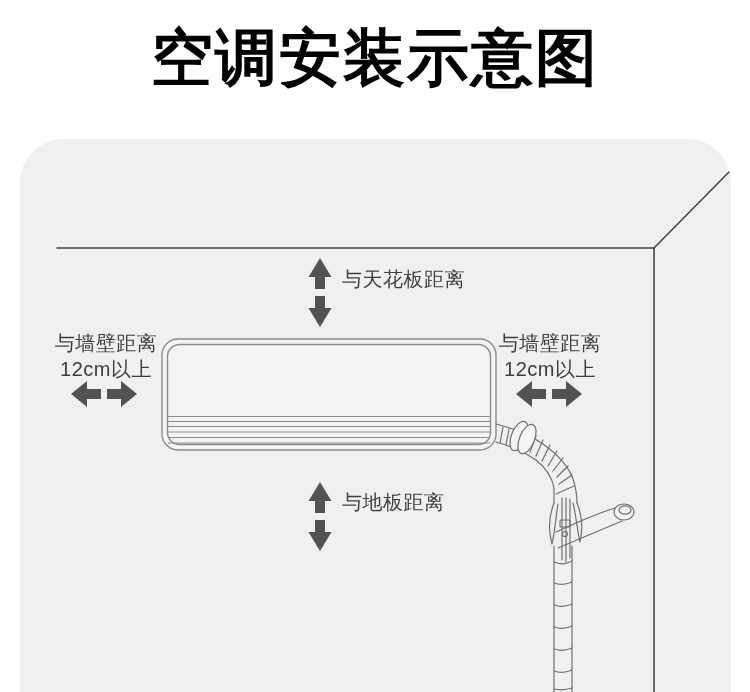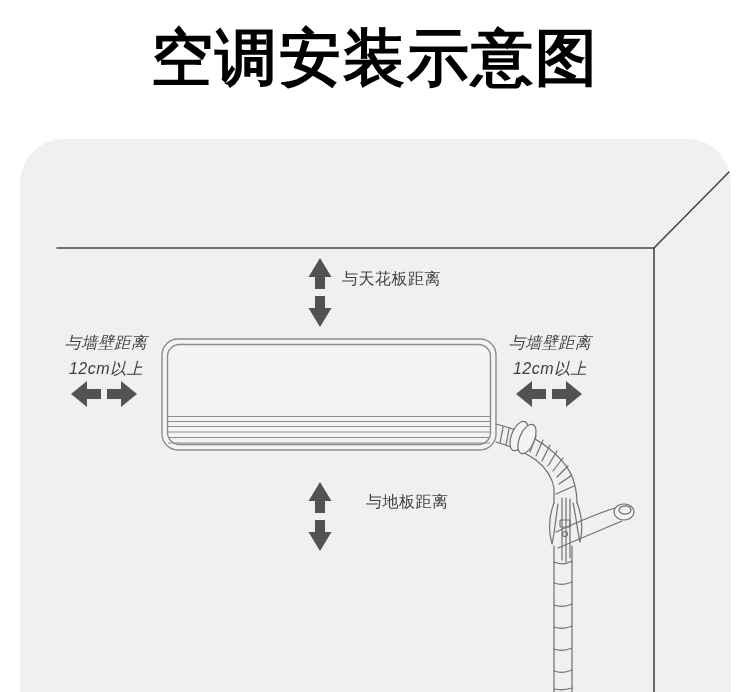--- a/index.html
+++ b/index.html
@@ -25,26 +25,26 @@
   .unit-inner { fill:none; }
   .louvers { stroke:var(--unit_line,#8c8c8d); stroke-width:1.1; fill:none; }
   .pipe path, .pipe ellipse, .pipe circle, .pipe rect {
     stroke:var(--pipe_line,#6f7071); stroke-width:1.2; fill:none;
     stroke-linecap:round; stroke-linejoin:round;
   }
   .pipe .filled { fill:var(--unit_fill,#f4f4f5); }
   .pipe .hole   { fill:var(--room_bg,#f0f0f1); }
   .arrow polygon { fill:var(--arrow,#515254); stroke:none; }
   .label {
-    position:absolute; font-size:16px; line-height:26px;
+    position:absolute; font-size:20px; line-height:26px;
     color:var(--label_text,#3d3e3f); white-space:nowrap; letter-spacing:0.5px;
   }
-  .label.centered { text-align:center;font-style:italic; }
+  .label.centered { text-align:center; }
   .lbl-ceiling { left:342px; top:266px; }
-  .lbl-floor   { left:342px; top:489px;margin-left:24px; }
+  .lbl-floor   { left:342px; top:489px; }
   .lbl-wall-left  { left:38px;  top:330px; width:136px; }
   .lbl-wall-right { left:482px; top:330px; width:136px; }
 </style>
 </head>
 <body>
 
 <div class="stage">
 
   <h1 class="title">空调安装示意图</h1>
 

